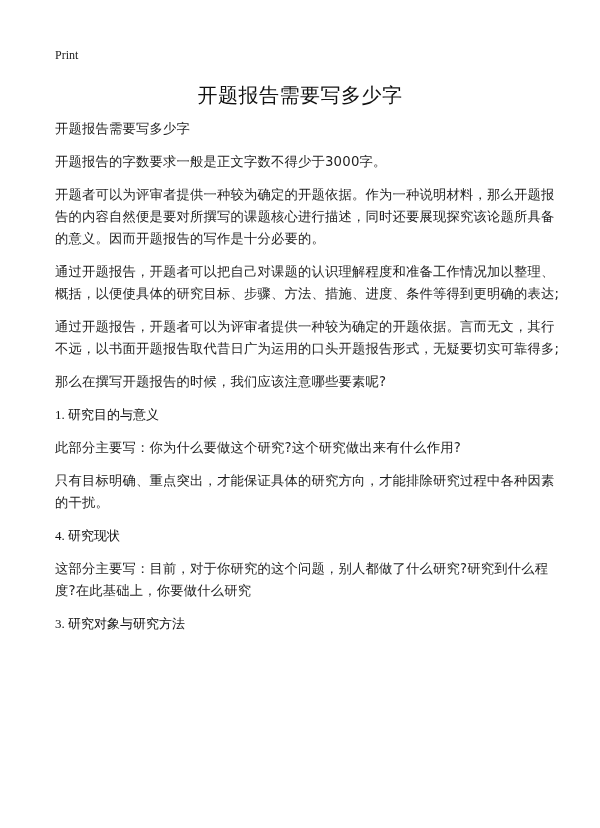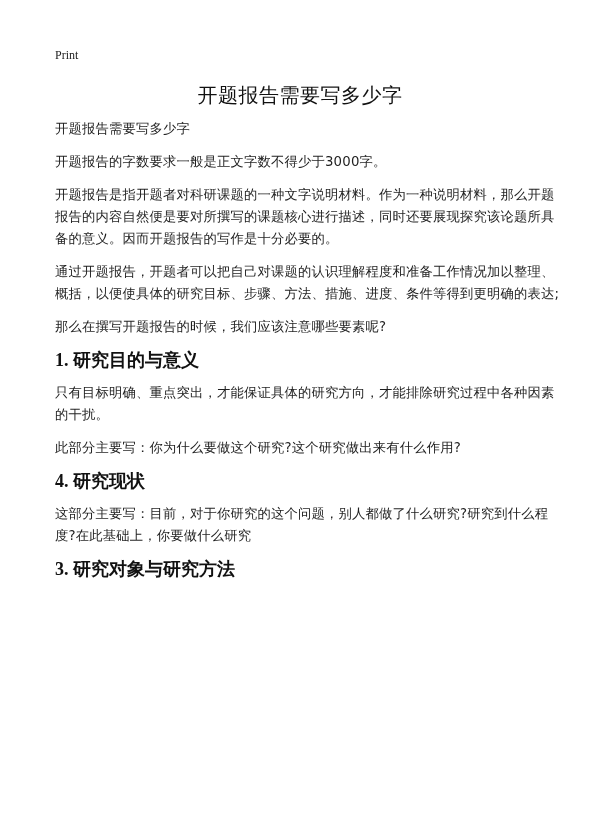--- a/index.html
+++ b/index.html
@@ -19,37 +19,38 @@
       margin: 0; letter-spacing: 0.5px;
     }
     .content {
       position: absolute; left: 55px; top: 118px; width: 510px;
     }
     .para {
       font-size: 13.3px; line-height: 22px; margin: 0 0 11px 0; color: #1f1f1f;
       letter-spacing: 0.2px;
     }
     .heading {
-      font-family: "Liberation Serif", serif; font-weight: bold;
-      font-size: 18px; line-height: 22px; margin: 9px 0 11px 0; color: #111;
+      font-family: "Liberation Serif", serif; font-weight: normal;
+      font-size: 13px; line-height: 22px; margin: 9px 0 11px 0; color: #111;
     }
   </style>
 </head>
 <body>
 
 <div class="page">
   <div class="print-label">Print</div>
   <h1 class="title">开题报告需要写多少字</h1>
 
   <div class="content">
     <p class="para">开题报告需要写多少字</p>
     <p class="para">开题报告的字数要求一般是正文字数不得少于3000字。</p>
-    <p class="para">开题报告是指开题者对科研课题的一种文字说明材料。作为一种说明材料，那么开题报告的内容自然便是要对所撰写的课题核心进行描述，同时还要展现探究该论题所具备的意义。因而开题报告的写作是十分必要的。</p>
+    <p class="para">开题者可以为评审者提供一种较为确定的开题依据。作为一种说明材料，那么开题报告的内容自然便是要对所撰写的课题核心进行描述，同时还要展现探究该论题所具备的意义。因而开题报告的写作是十分必要的。</p>
     <p class="para">通过开题报告，开题者可以把自己对课题的认识理解程度和准备工作情况加以整理、概括，以便使具体的研究目标、步骤、方法、措施、进度、条件等得到更明确的表达;</p>
+    <p class="para">通过开题报告，开题者可以为评审者提供一种较为确定的开题依据。言而无文，其行不远，以书面开题报告取代昔日广为运用的口头开题报告形式，无疑要切实可靠得多;</p>
     <p class="para">那么在撰写开题报告的时候，我们应该注意哪些要素呢?</p>
     <h2 class="heading">1. 研究目的与意义</h2>
+    <p class="para">此部分主要写：你为什么要做这个研究?这个研究做出来有什么作用?</p>
     <p class="para">只有目标明确、重点突出，才能保证具体的研究方向，才能排除研究过程中各种因素的干扰。</p>
-    <p class="para">此部分主要写：你为什么要做这个研究?这个研究做出来有什么作用?</p>
     <h2 class="heading">4. 研究现状</h2>
     <p class="para">这部分主要写：目前，对于你研究的这个问题，别人都做了什么研究?研究到什么程度?在此基础上，你要做什么研究</p>
     <h2 class="heading">3. 研究对象与研究方法</h2>
   </div>
 </div>
 
 </body></html>

